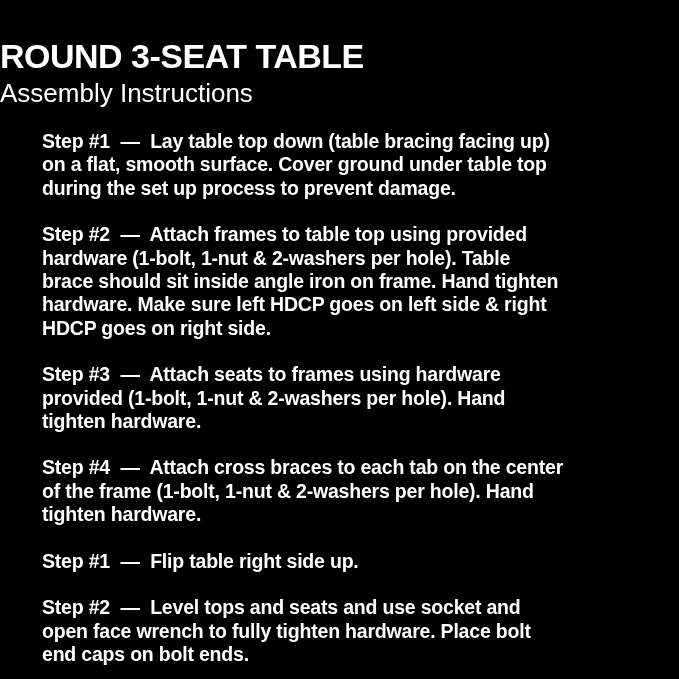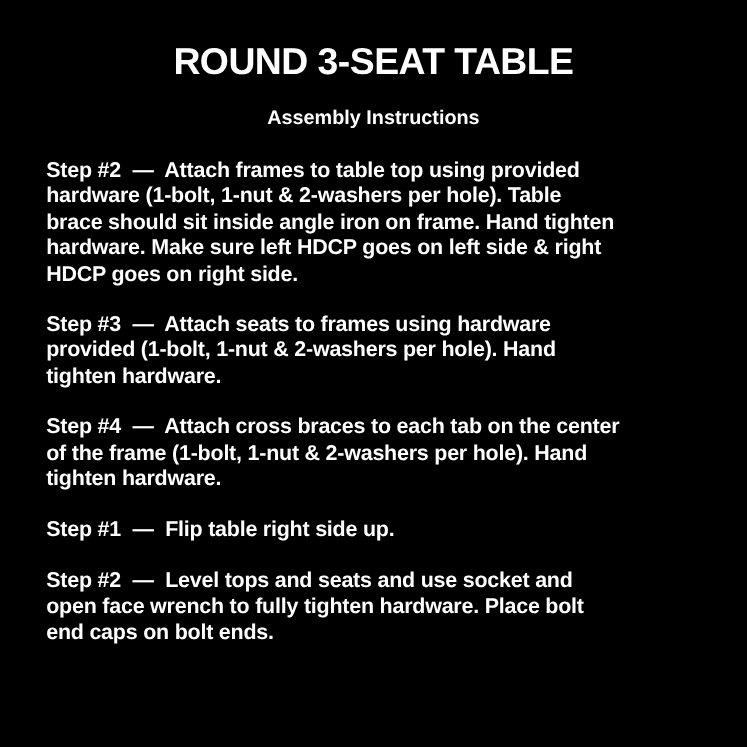--- a/index.html
+++ b/index.html
@@ -12,34 +12,34 @@
     width: 679px;
     height: 679px;
     background: #000000;
     color: #ffffff;
     font-family: "Liberation Sans", "DejaVu Sans", sans-serif;
     font-weight: bold;
     overflow: hidden;
     box-sizing: border-box;
   }
   .header {
-    text-align: center;
+    text-align: left;
     padding-top: 36px;
   }
   .title {
     font-size: 34px;
     line-height: 40px;
     letter-spacing: -0.5px;
     font-weight: bold;
   }
   .subtitle {
-    font-size: 18px;
+    font-size: 26px;
     line-height: 30px;
-    margin-top: 16px;
-    font-weight: bold;
+    margin-top: 2px;
+    font-weight: normal;
   }
   .steps {
     margin: 22px 30px 0 42px;
   }
   .step {
     font-size: 19.5px;
     line-height: 23.4px;
     letter-spacing: -0.2px;
     margin: 0 0 23px 0;
     white-space: pre-wrap;
@@ -48,20 +48,23 @@
 </style>
 </head>
 <body>
 
 <div class="sheet">
   <div class="header">
     <div class="title">ROUND 3-SEAT TABLE</div>
     <div class="subtitle">Assembly Instructions</div>
   </div>
   <div class="steps">
+    <p class="step">Step #1  —  Lay table top down (table bracing facing up)
+on a flat, smooth surface. Cover ground under table top
+during the set up process to prevent damage.</p>
     <p class="step">Step #2  —  Attach frames to table top using provided
 hardware (1-bolt, 1-nut &amp; 2-washers per hole). Table
 brace should sit inside angle iron on frame. Hand tighten
 hardware. Make sure left HDCP goes on left side &amp; right
 HDCP goes on right side.</p>
     <p class="step">Step #3  —  Attach seats to frames using hardware
 provided (1-bolt, 1-nut &amp; 2-washers per hole). Hand
 tighten hardware.</p>
     <p class="step">Step #4  —  Attach cross braces to each tab on the center
 of the frame (1-bolt, 1-nut &amp; 2-washers per hole). Hand

